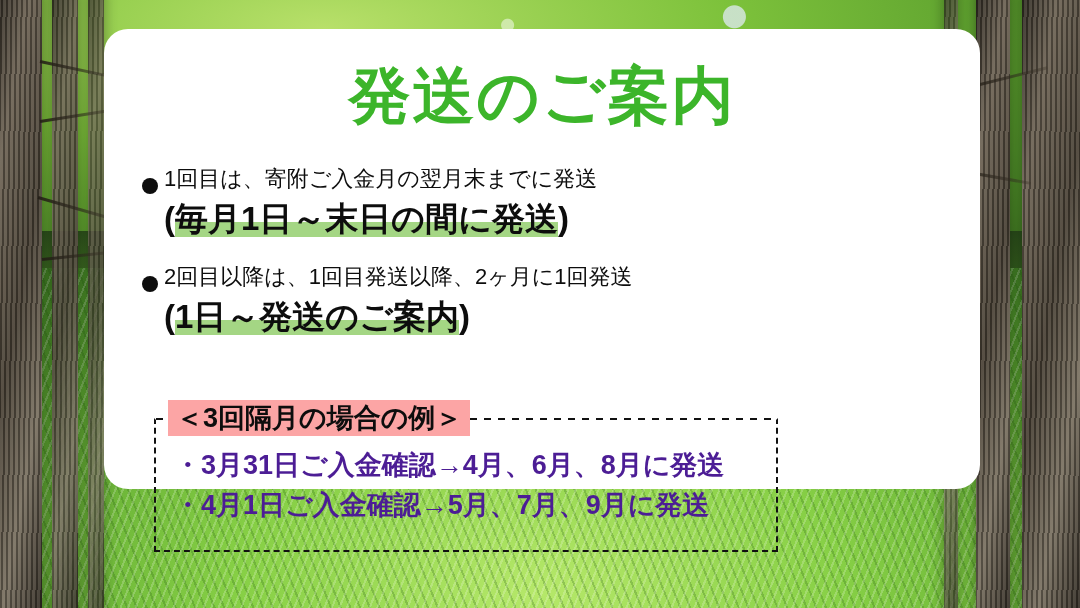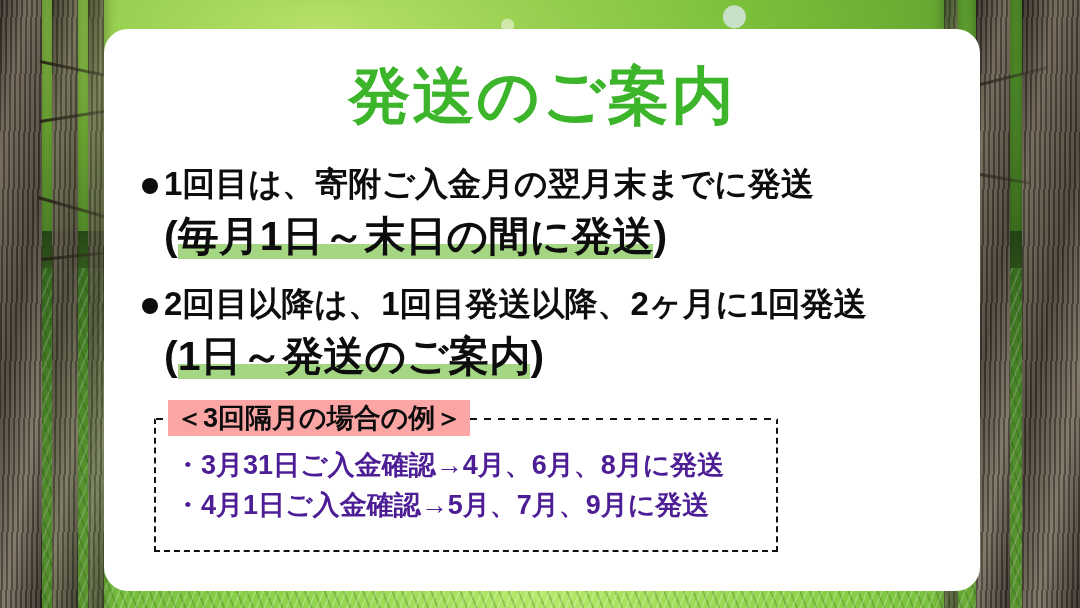--- a/index.html
+++ b/index.html
@@ -67,21 +67,21 @@
     background: linear-gradient(90deg, rgba(35,30,22,0.9), rgba(60,52,40,0.35));
     transform-origin: left center;
   }
 
   
   .card {
     position: absolute;
     left: 104px;
     top: 29px;
     width: 876px;
-    height: 562px;
+    height: 460px;
     background: #ffffff;
     border-radius: 24px;
   }
 
   
   .title {
     position: absolute;
     left: 0; right: 0;
     top: 34px;
     text-align: center;
@@ -96,37 +96,37 @@
   
   .bullets {
     position: absolute;
     left: 38px;
     top: 134px;
     right: 20px;
   }
   .bullet-block { margin-bottom: 20px; }
   .bullet-line-1 {
     display: flex;
-    align-items: flex-start;
-    font-size: 33px;
+    align-items: flex-end;
+    font-size: 22px;
     line-height: 1.30;
-    font-weight: 700;
+    font-weight: 400;
     color: #0d0d0d;
     white-space: nowrap;
   }
   .dot {
     flex: 0 0 auto;
     width: 16px; height: 16px;
     border-radius: 50%;
     background: #0d0d0d;
     margin-top: 15px;
     margin-right: 6px;
   }
   .bullet-line-2 {
-    font-size: 41px;
+    font-size: 33px;
     line-height: 1.30;
     font-weight: 700;
     color: #0d0d0d;
     white-space: nowrap;
     margin-left: 22px;
     margin-top: 4px;
   }
   .hl {
     background: linear-gradient(to top, #a4d684 0px, #a4d684 15px, transparent 15px);
     padding-bottom: 0;

